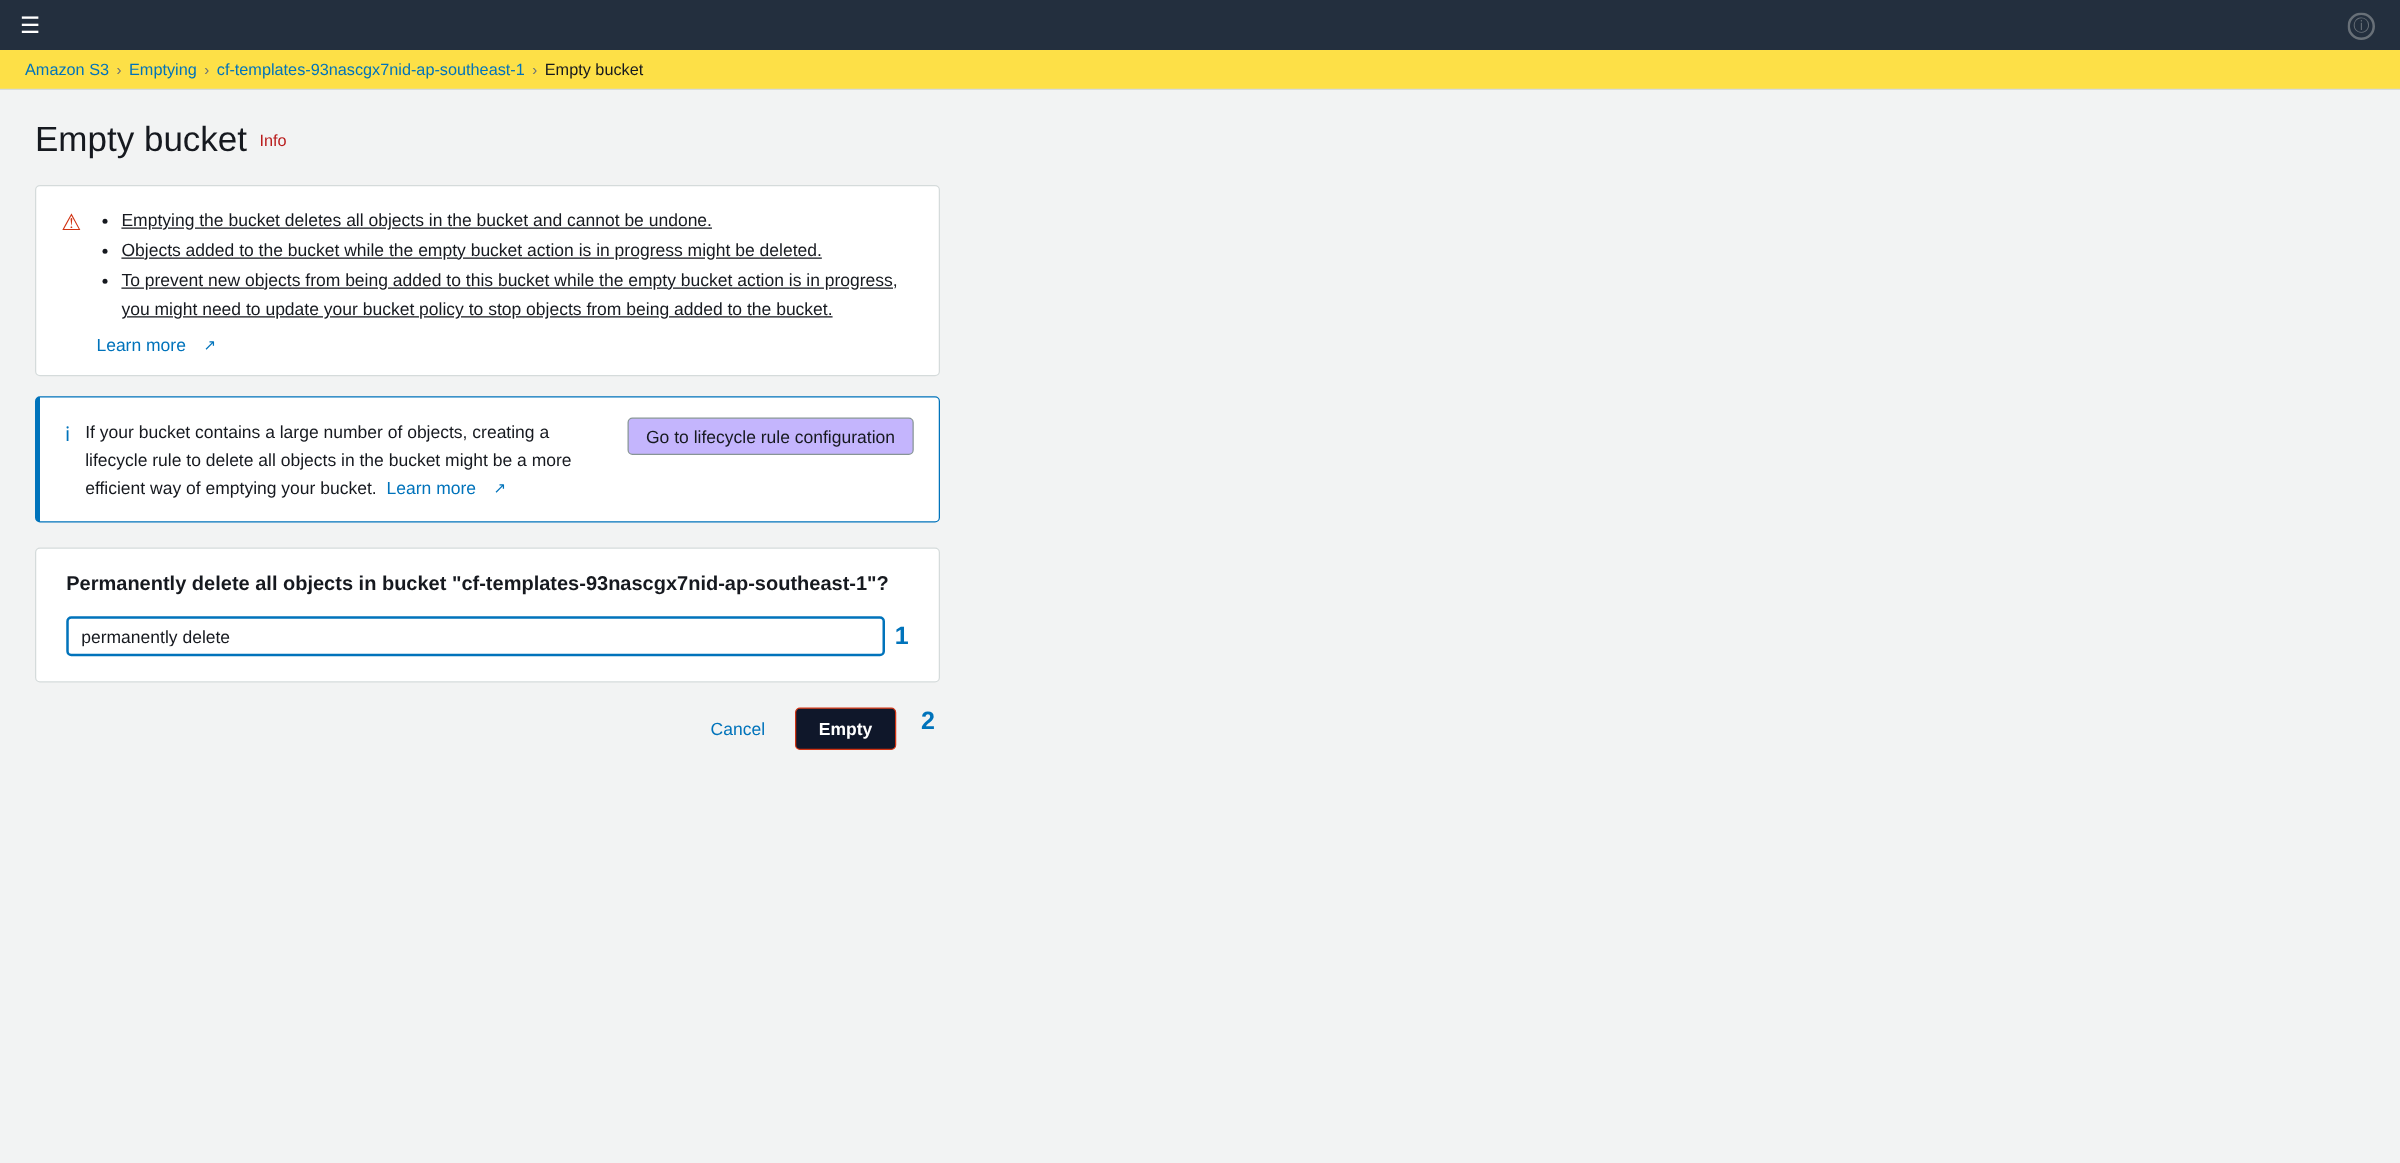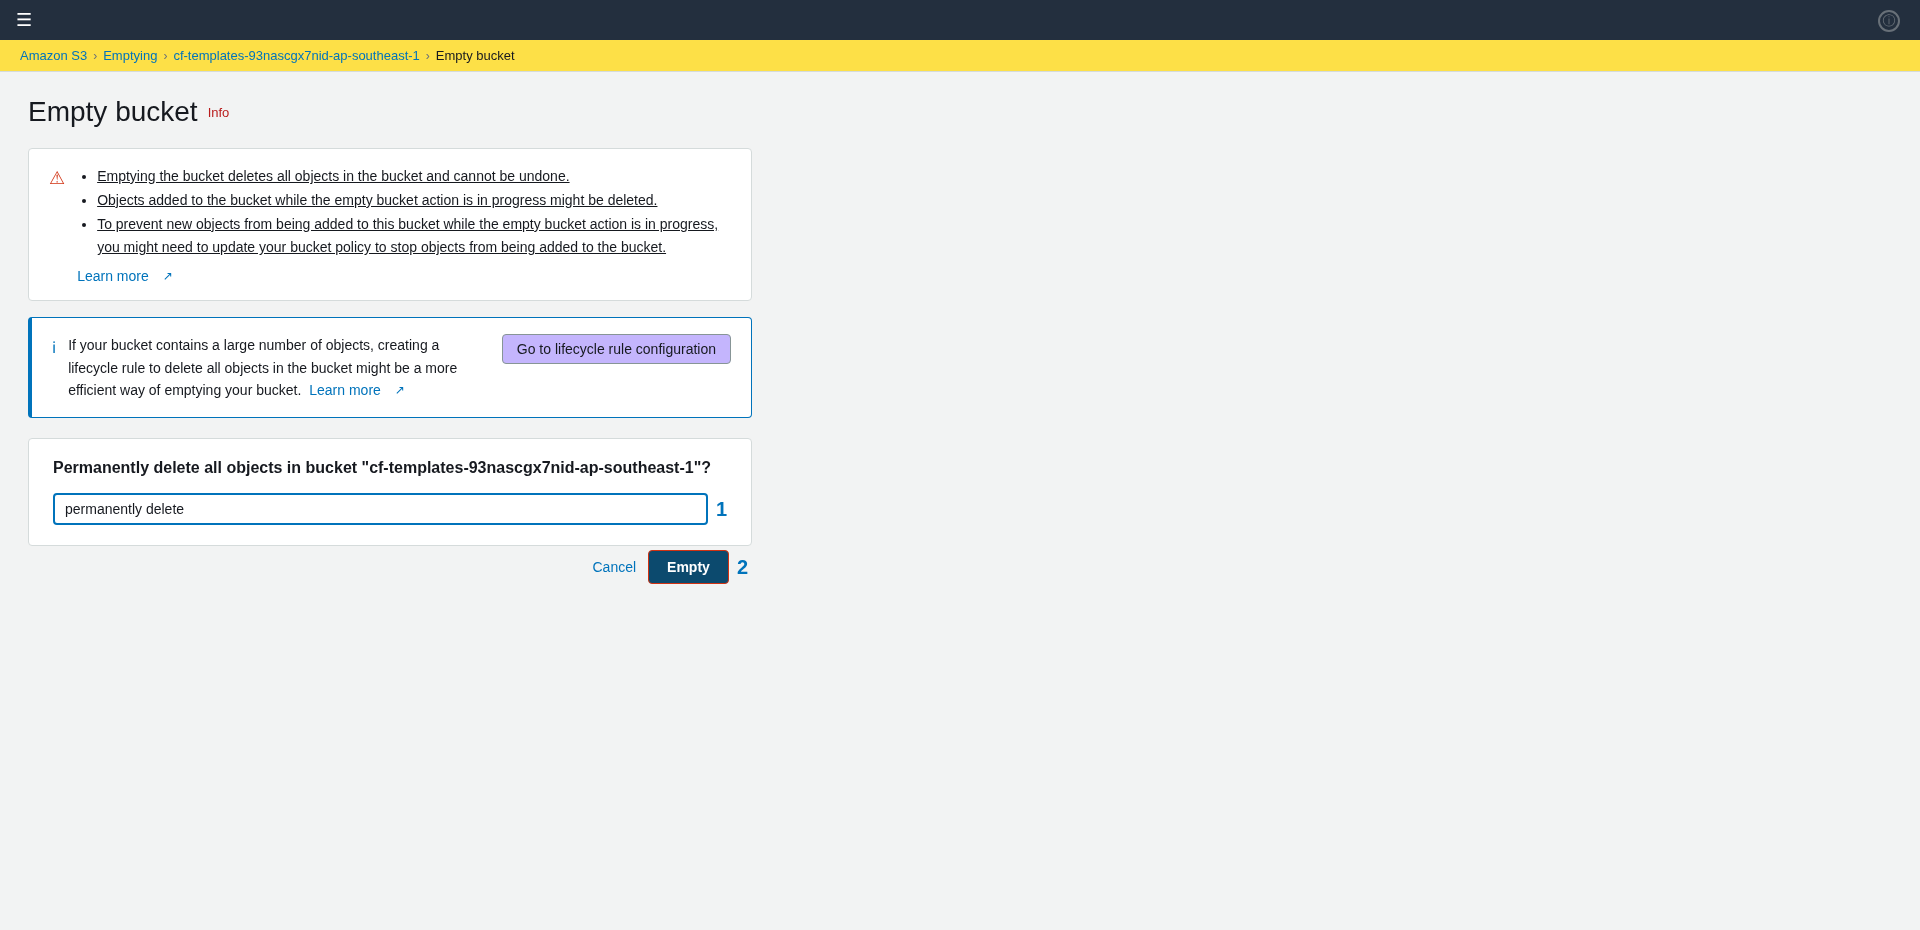--- a/index.html
+++ b/index.html
@@ -166,21 +166,21 @@
       white-space: nowrap;
       flex-shrink: 0;
     }
 
     
     .delete-box {
       background-color: white;
       border: 1px solid #d5dbdb;
       border-radius: 4px;
       padding: 20px 24px;
-      margin-bottom: 4px;
+      margin-bottom: 20px;
     }
     .delete-title {
       font-size: 16px;
       font-weight: 700;
       margin-bottom: 16px;
       color: #16191f;
     }
     .delete-instruction {
       font-size: 14px;
       color: #16191f;
@@ -203,34 +203,34 @@
     .step-number {
       color: #0073bb;
       font-size: 20px;
       font-weight: 700;
       margin-left: 8px;
     }
 
     
     .action-row {
       display: flex;
-      align-items: center;
       justify-content: flex-end;
+      gap: 12px;
       padding-right: 4px;
     }
     .cancel-btn {
       background: none;
       border: none;
       color: #0073bb;
       font-size: 14px;
       cursor: pointer;
       padding: 6px 12px;
     }
     .empty-btn {
-      background-color: #0c4a6e;
+      background-color: #0f172a;
       border: 1px solid #d13212;
       border-radius: 4px;
       color: white;
       font-size: 14px;
       font-weight: 700;
       padding: 8px 18px;
       cursor: pointer;
     }
 
     .input-row {

